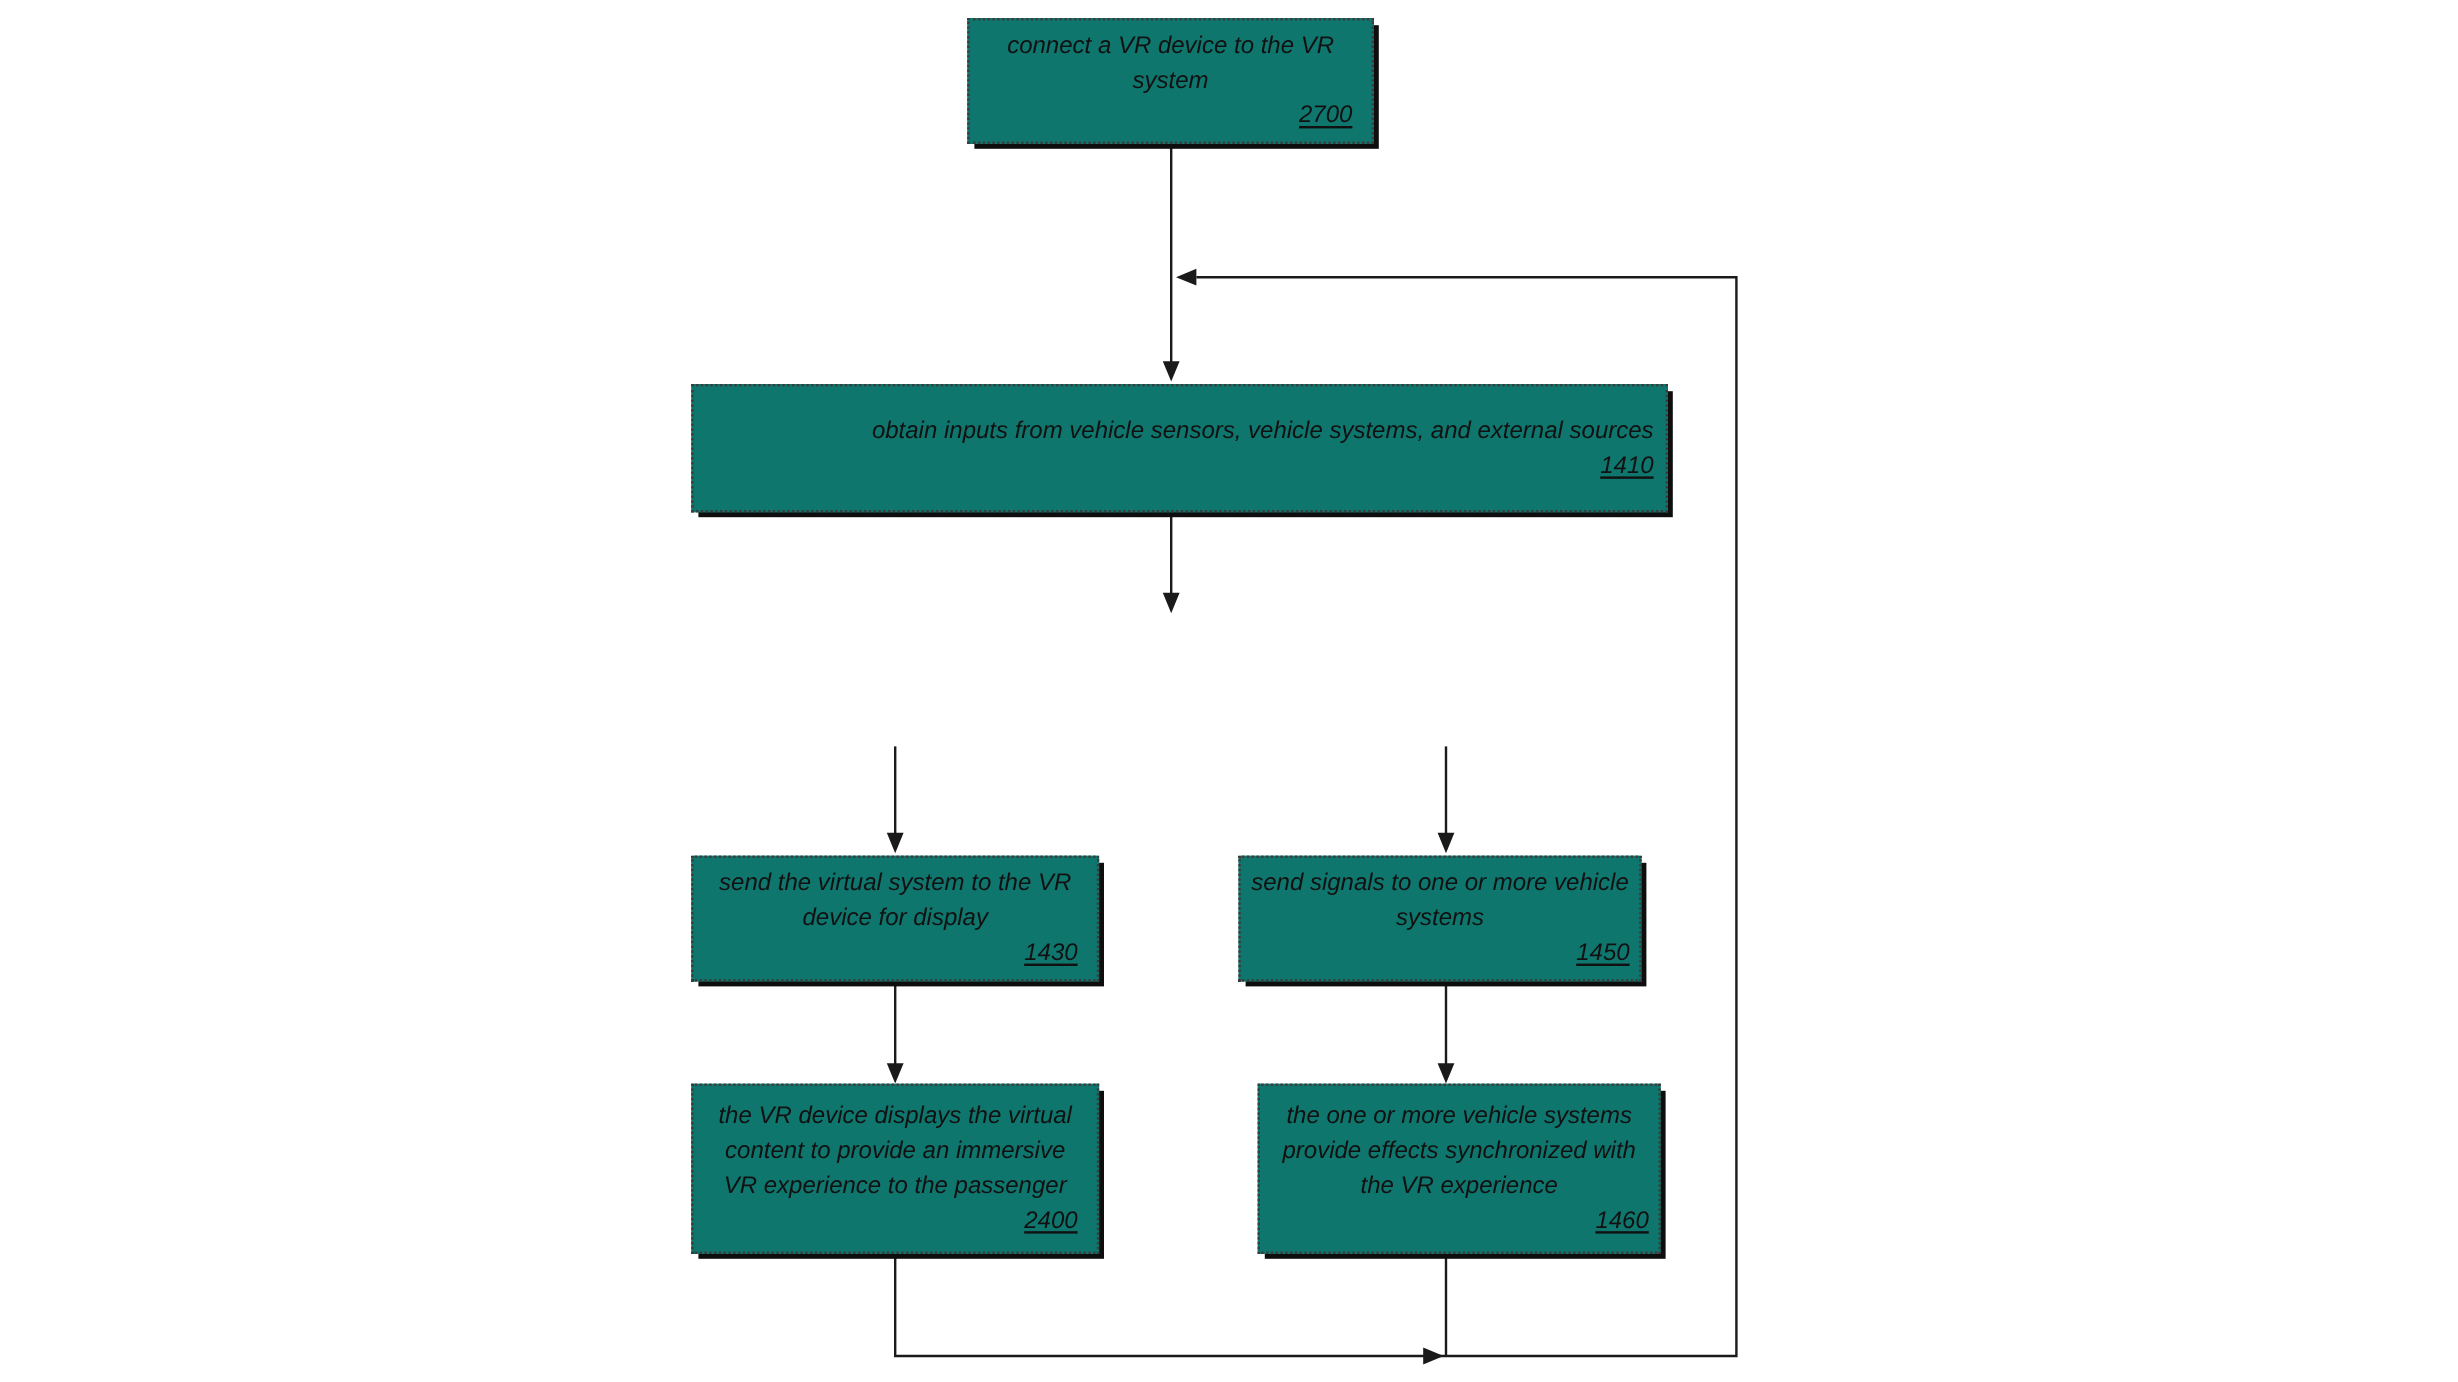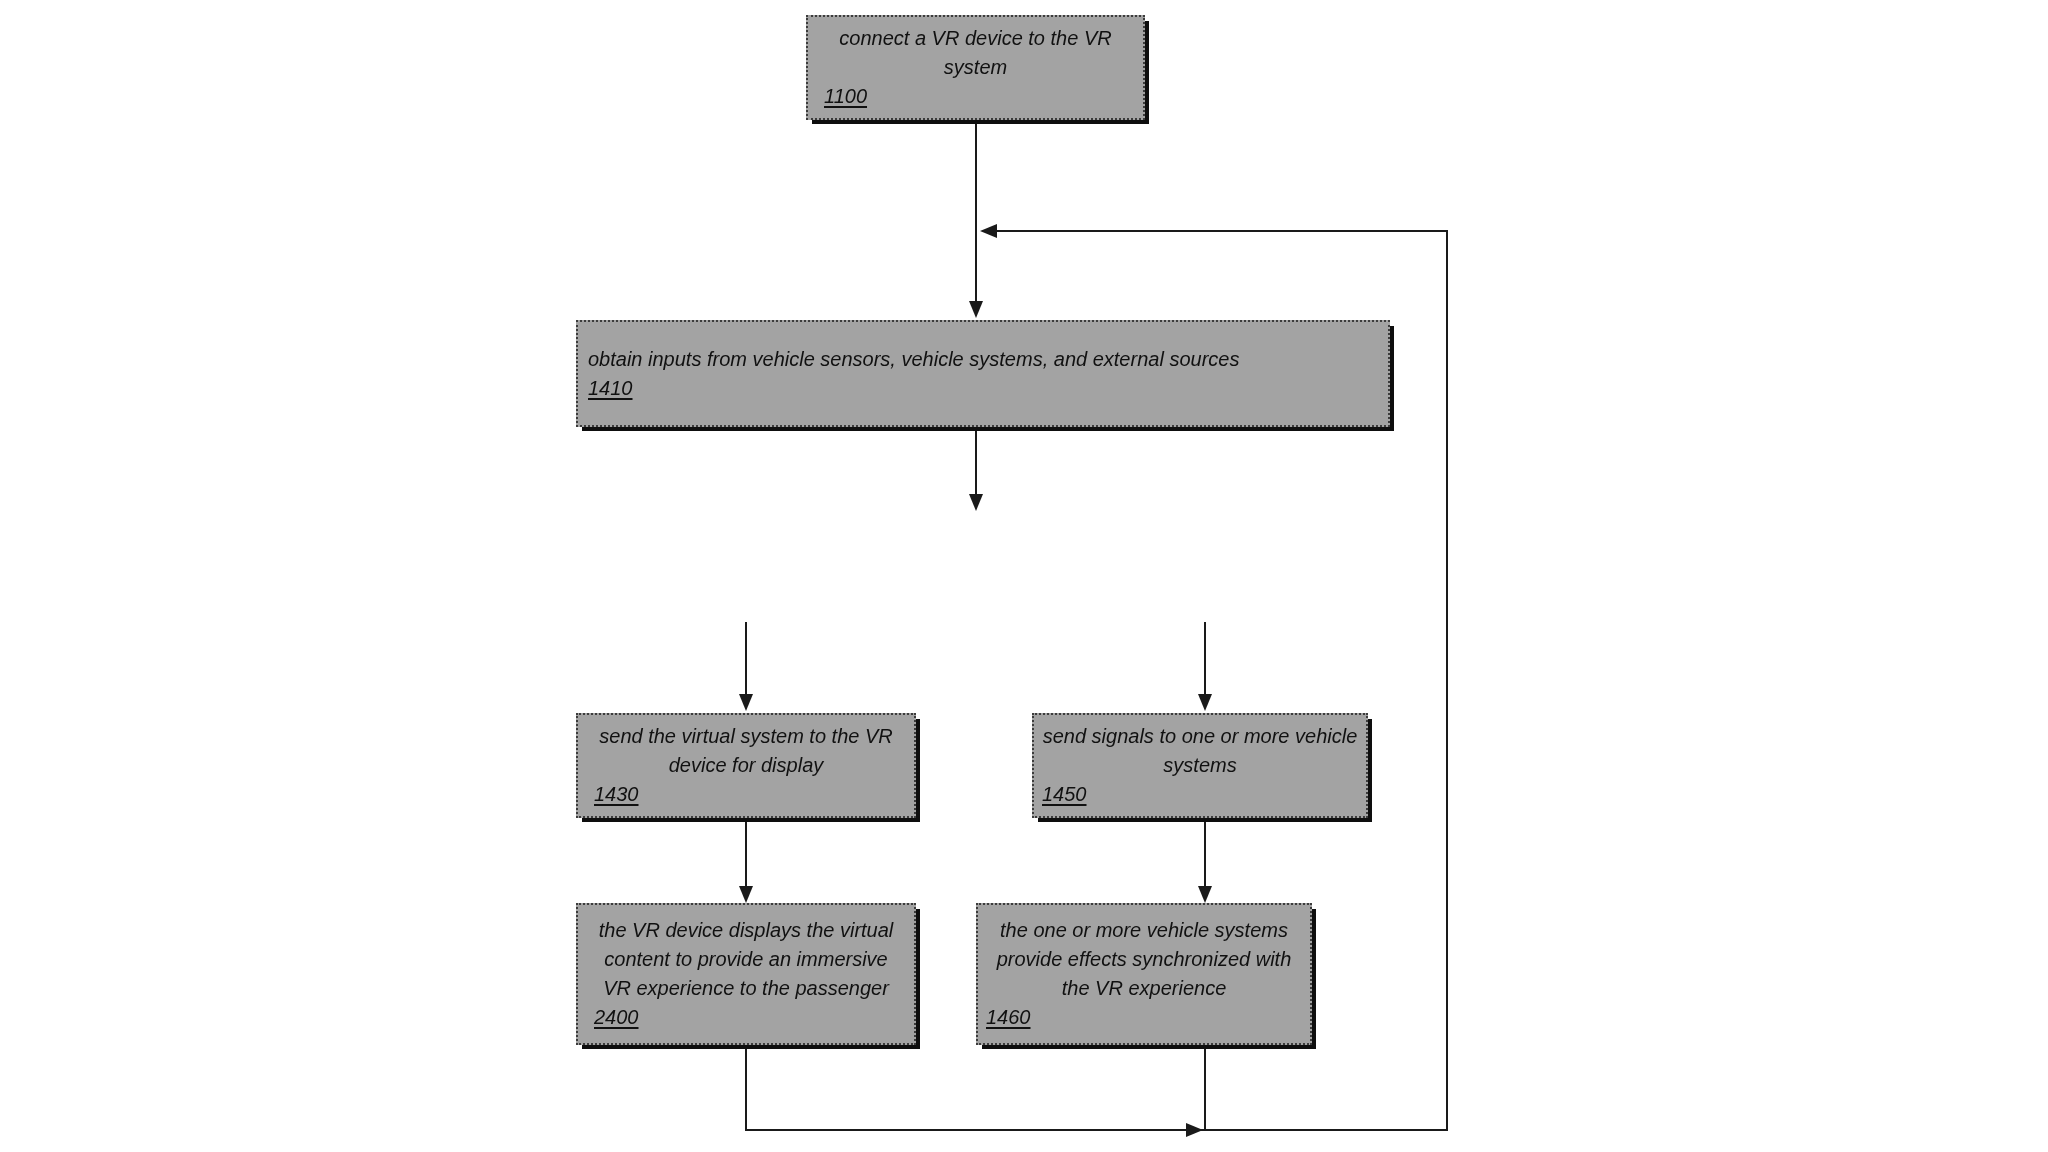--- a/index.html
+++ b/index.html
@@ -19,26 +19,26 @@
   .connector-layer {
     position: absolute;
     left: 0;
     top: 0;
     width: 2048px;
     height: 1152px;
   }
   .flow-box {
     position: absolute;
     box-sizing: border-box;
-    background: #a3a3a3;
+    background: #0f766e;
     border: 2px dotted #3c3c3c;
     box-shadow: 5px 5px 0 -1px #0e0e0e;
     display: flex;
     flex-direction: column;
-    align-items: flex-start;
+    align-items: flex-end;
     justify-content: center;
     text-align: center;
     font-style: italic;
     font-size: 20px;
     line-height: 29px;
     z-index: 2;
   }
   .flow-box .box-text {
     display: block;
   }
@@ -47,21 +47,21 @@
     text-decoration: underline;
     text-underline-offset: 3px;
   }
   
   .b1400 { left: 806px;  top: 15px;  width: 339px; height: 105px; padding: 0 16px; }
   .b1410 { left: 576px;  top: 320px; width: 814px; height: 107px; padding: 0 10px; }
   .b1420 { left: 576px;  top: 513px; width: 814px; height: 109px; padding: 0 10px; }
   .b1430 { left: 576px;  top: 713px; width: 340px; height: 105px; padding: 0 16px; }
   .b1450 { left: 1032px; top: 713px; width: 336px; height: 105px; padding: 0 8px;  }
   .b1440 { left: 576px;  top: 903px; width: 340px; height: 142px; padding: 0 16px; }
-  .b1460 { left: 976px; top: 903px; width: 336px; height: 142px; padding: 0 8px;  }
+  .b1460 { left: 1048px; top: 903px; width: 336px; height: 142px; padding: 0 8px;  }
 </style>
 </head>
 <body>
 
 <div class="canvas">
 
   <svg class="connector-layer" width="2048" height="1152" viewBox="0 0 2048 1152" fill="none" stroke="#1a1a1a" stroke-width="2">
 
     <line x1="976" y1="120" x2="976" y2="304"></line>
     <polygon fill="#1a1a1a" stroke="none" points="976,318 969,301 983,301"></polygon>
@@ -83,21 +83,21 @@
 
     <polyline points="746,1045 746,1130 1447,1130 1447,231 997,231"></polyline>
     <polygon fill="#1a1a1a" stroke="none" points="980,231 997,224 997,238"></polygon>
 
     <line x1="1205" y1="1045" x2="1205" y2="1130"></line>
     <polygon fill="#1a1a1a" stroke="none" points="1203,1130 1186,1123 1186,1137"></polygon>
   </svg>
 
   <div class="flow-box b1400">
     <span class="box-text">connect a VR device to the VR system</span>
-    <span class="box-ref">1100</span>
+    <span class="box-ref">2700</span>
   </div>
 
   <div class="flow-box b1410">
     <span class="box-text">obtain inputs from vehicle sensors, vehicle systems, and external sources</span>
     <span class="box-ref">1410</span>
   </div>
 
 
   <div class="flow-box b1430">
     <span class="box-text">send the virtual system to the VR device for display</span>

